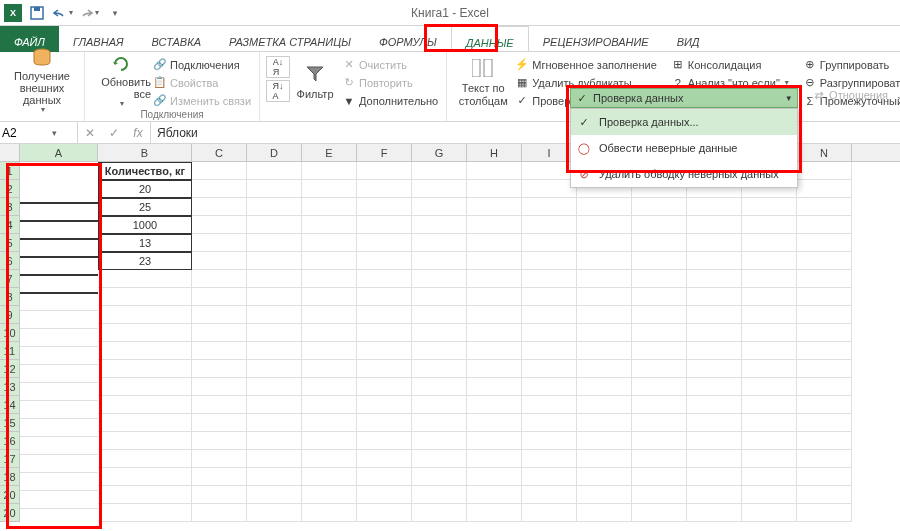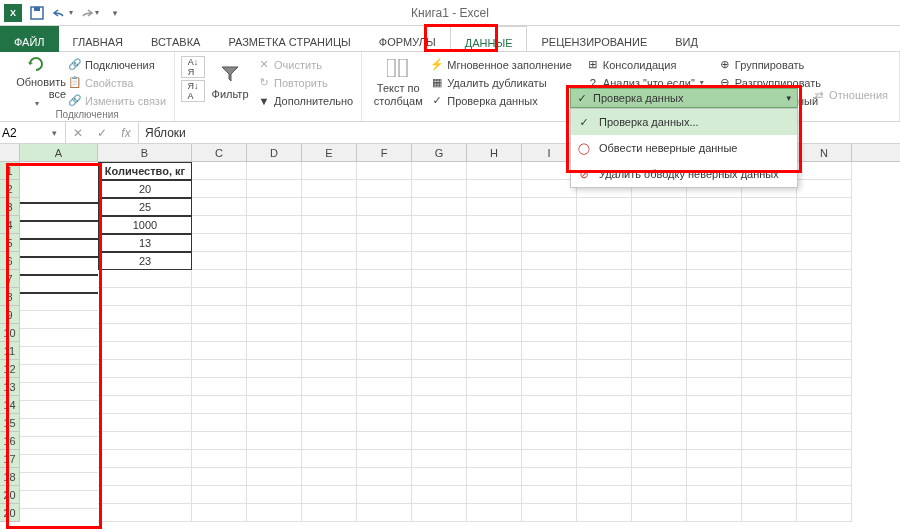--- a/index.html
+++ b/index.html
@@ -7,38 +7,38 @@
   
   
   .titlebar { height: 26px; background: #fff; display: flex; align-items: center; border-bottom: 1px solid #d4d4d4; position: relative; }
   .qat { display: flex; align-items: center; gap: 4px; padding-left: 4px; }
   .xl-icon { width: 18px; height: 18px; background: #217346; color: #fff; font-size: 9px; font-weight: bold; display: flex; align-items: center; justify-content: center; }
   .qat-btn { width: 22px; height: 22px; display:flex; align-items:center; justify-content:center; color:#444; }
   .title { position: absolute; left: 50%; transform: translateX(-50%); color: #666; font-size: 12px; }
   
   
   .tabs { height: 26px; display: flex; align-items: stretch; border-bottom: 1px solid #d4d4d4; background:#fff; }
-  .tab { padding: 16px 14px; font-size: 11px; color: #444; display:flex; align-items:center; text-transform: uppercase; cursor:pointer; }
+  .tab { padding: 16px 14px; font-size: 11px; color: #444; display:flex; align-items:center; text-transform: uppercase; cursor:pointer;font-style:italic; }
   .tab.file { background: #217346; color: #fff; font-weight: normal; }
   .tab.active { color: #217346; border: 1px solid #d4d4d4; border-bottom-color: #fff; margin-bottom: -1px; }
   
   
   .ribbon { height: 70px; background: #fff; border-bottom: 1px solid #d4d4d4; display: flex; position: relative; }
   .group { border-right: 1px solid #e5e5e5; padding: 2px 6px 0 6px; display:flex; flex-direction:column; position:relative; }
   .group-label { position:absolute; bottom:1px; left:0; right:0; text-align:center; color:#777; font-size:10px; }
   .btn-large { display:flex; flex-direction:column; align-items:center; justify-content:center; width:72px; height:55px; text-align:center; font-size:11px; color:#444; line-height:1.1; }
   .btn-large .ic { width:28px; height:24px; margin-bottom:2px; display:flex; align-items:center; justify-content:center; }
   .btn-stack { display:flex; flex-direction:column; gap:1px; justify-content:flex-start; padding-top:2px;}
   .btn-small { display:flex; align-items:center; gap:3px; font-size:11px; color:#444; height:17px; padding:0 2px; white-space:nowrap; }
   .btn-small.dis { color:#b0b0b0; }
   .ic-sm { width:14px; height:14px; display:inline-flex; align-items:center; justify-content:center; }
   
   
   .fbar { height: 22px; display:flex; align-items:stretch; border-bottom:1px solid #d4d4d4; background:#fff; }
-  .namebox { width:66px; border-right:1px solid #d4d4d4; display:flex; align-items:center; padding:0 2px; }
+  .namebox { width:78px; border-right:1px solid #d4d4d4; display:flex; align-items:center; padding:0 2px; }
   .namebox input { border:none; width:50px; font-size:12px; outline:none; }
   .fbar-btns { display:flex; align-items:center; border-right:1px solid #d4d4d4; }
   .fbar-btn { width:24px; text-align:center; color:#999; }
   .fbar-input { flex:1; display:flex; align-items:center; padding-left:6px; }
   .fbar-input span { font-size:12px; }
   
   
   .grid-wrap { position:relative; }
   .colheaders { height:18px; display:flex; background:#f0f0f0; border-bottom:1px solid #c6c6c6; }
   .corner { width:20px; border-right:1px solid #c6c6c6; background:#f0f0f0; }
@@ -104,20 +104,31 @@
   <div class="tab">ГЛАВНАЯ</div>
   <div class="tab">ВСТАВКА</div>
   <div class="tab">РАЗМЕТКА СТРАНИЦЫ</div>
   <div class="tab">ФОРМУЛЫ</div>
   <div class="tab active">ДАННЫЕ</div>
   <div class="tab">РЕЦЕНЗИРОВАНИЕ</div>
   <div class="tab">ВИД</div>
 </div>
 
 <div class="ribbon">
+  <div class="group">
+    <div class="btn-large drop">
+      <div class="ic">
+          <svg width="24" height="20" viewBox="0 0 24 20">
+            <ellipse cx="12" cy="4" rx="8" ry="3" fill="#f0b25f" stroke="#b57b2a"></ellipse>
+            <path d="M4 4 L4 14 Q4 17 12 17 Q20 17 20 14 L20 4" fill="#f0b25f" stroke="#b57b2a"></path>
+          </svg>
+        </div>
+      <span>Получение внешних данных</span>
+    </div>
+  </div>
   <div class="group">
     <div style="display:flex;">
       <div class="btn-large drop" style="width:60px;text-align:right;">
         <div class="ic">
             <svg width="24" height="20" viewBox="0 0 24 20">
               <path d="M6 10 A6 6 0 1 1 12 16" fill="none" stroke="#3a8a3a" stroke-width="2"></path>
               <path d="M4 8 L6 11 L9 9 Z" fill="#3a8a3a"></path>
             </svg>
           </div>
         <span>Обновить все</span>

